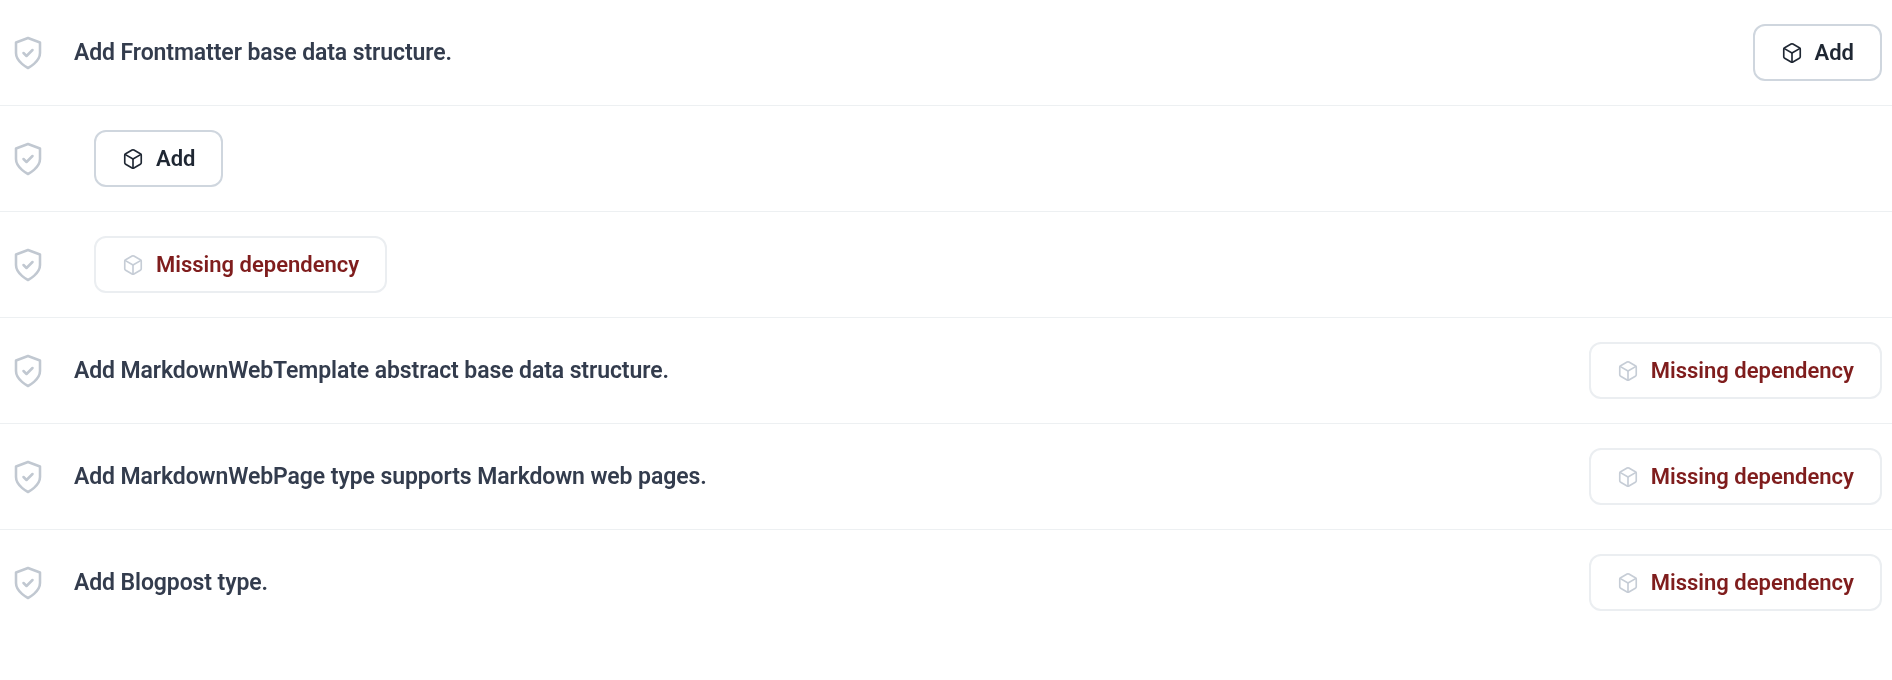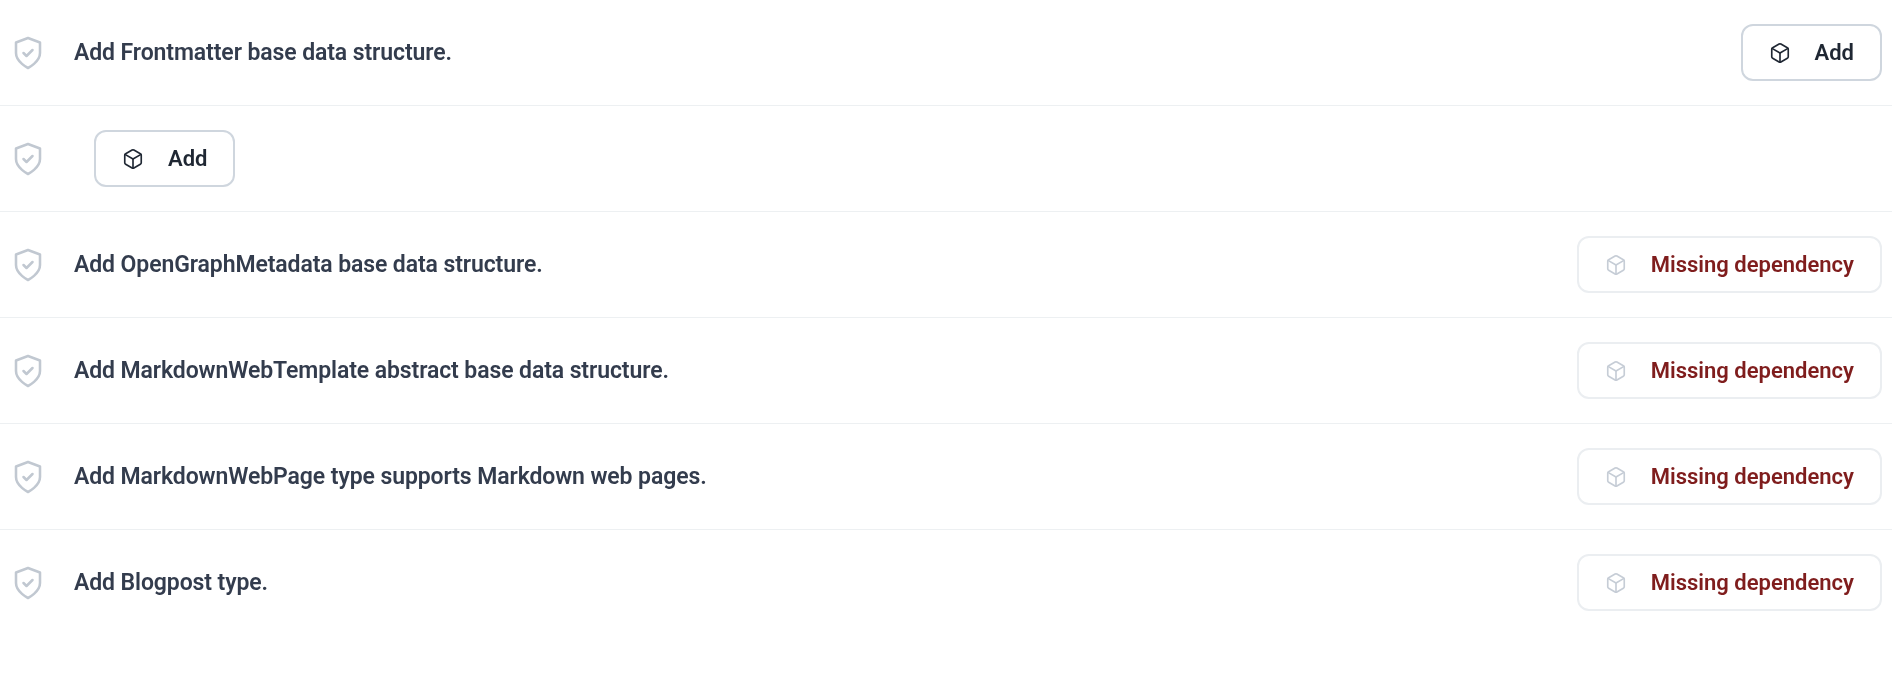--- a/index.html
+++ b/index.html
@@ -38,21 +38,21 @@
     color: #333c4d;
     letter-spacing: -0.1px;
   }
   .action-wrap {
     flex: 0 0 auto;
     margin-left: 20px;
   }
   .btn {
     display: inline-flex;
     align-items: center;
-    gap: 24px;
+    gap: 12px;
     border-radius: 12px;
     padding: 14px 26px;
     font-size: 22px;
     font-weight: 600;
     background: #ffffff;
     cursor: pointer;
     font-family: inherit;
   }
   .btn-enabled {
     border: 2px solid #cfd6de;
@@ -120,21 +120,20 @@
     </span>
   </div>
 
   <div class="row">
     <span class="shield-wrap">
       <svg viewBox="0 0 24 24" width="36" height="36" fill="none" stroke="currentColor" stroke-width="1.7" stroke-linecap="round" stroke-linejoin="round">
         <path d="M12 22s8-4 8-10V5l-8-3-8 3v7c0 6 8 10 8 10z"></path>
         <polyline points="9 12 11 14 15 10"></polyline>
       </svg>
     </span>
-    <span class="row-title">Add OpenGraphMetadata base data structure.</span>
     <span class="action-wrap">
       <button class="btn btn-disabled" disabled="">
         <span class="cube">
           <svg viewBox="0 0 24 24" width="22" height="22" fill="none" stroke="currentColor" stroke-width="1.8" stroke-linecap="round" stroke-linejoin="round">
             <path d="M21 16V8a2 2 0 0 0-1-1.73l-7-4a2 2 0 0 0-2 0l-7 4A2 2 0 0 0 3 8v8a2 2 0 0 0 1 1.73l7 4a2 2 0 0 0 2 0l7-4A2 2 0 0 0 21 16z"></path>
             <polyline points="3.27 6.96 12 12.01 20.73 6.96"></polyline>
             <line x1="12" y1="22.08" x2="12" y2="12"></line>
           </svg>
         </span>
         <span>Missing dependency</span>

